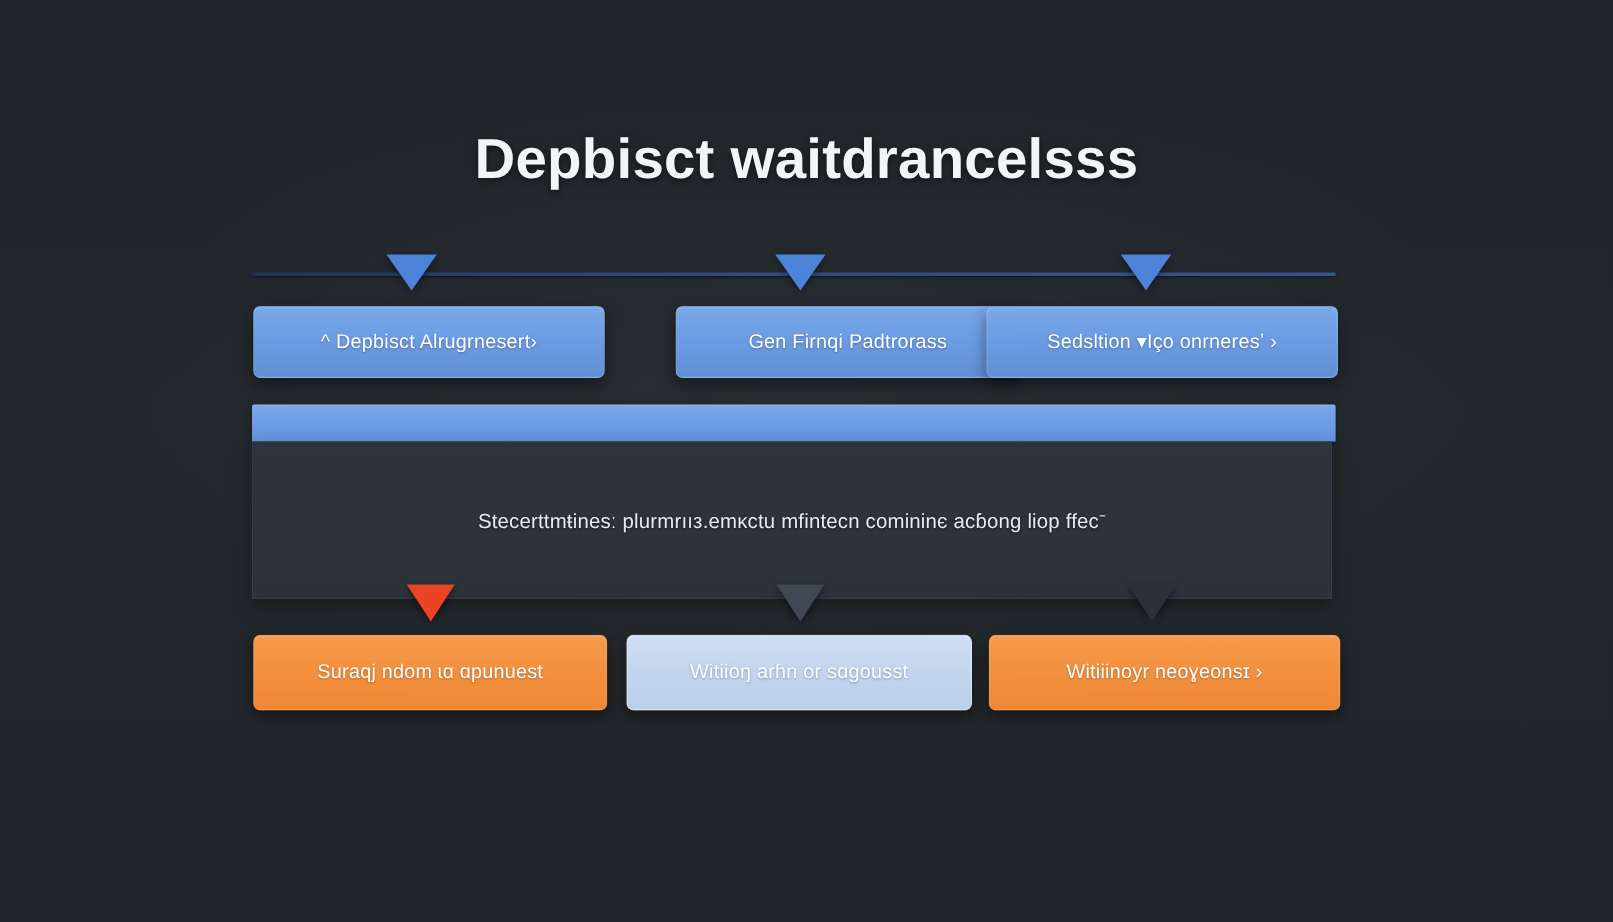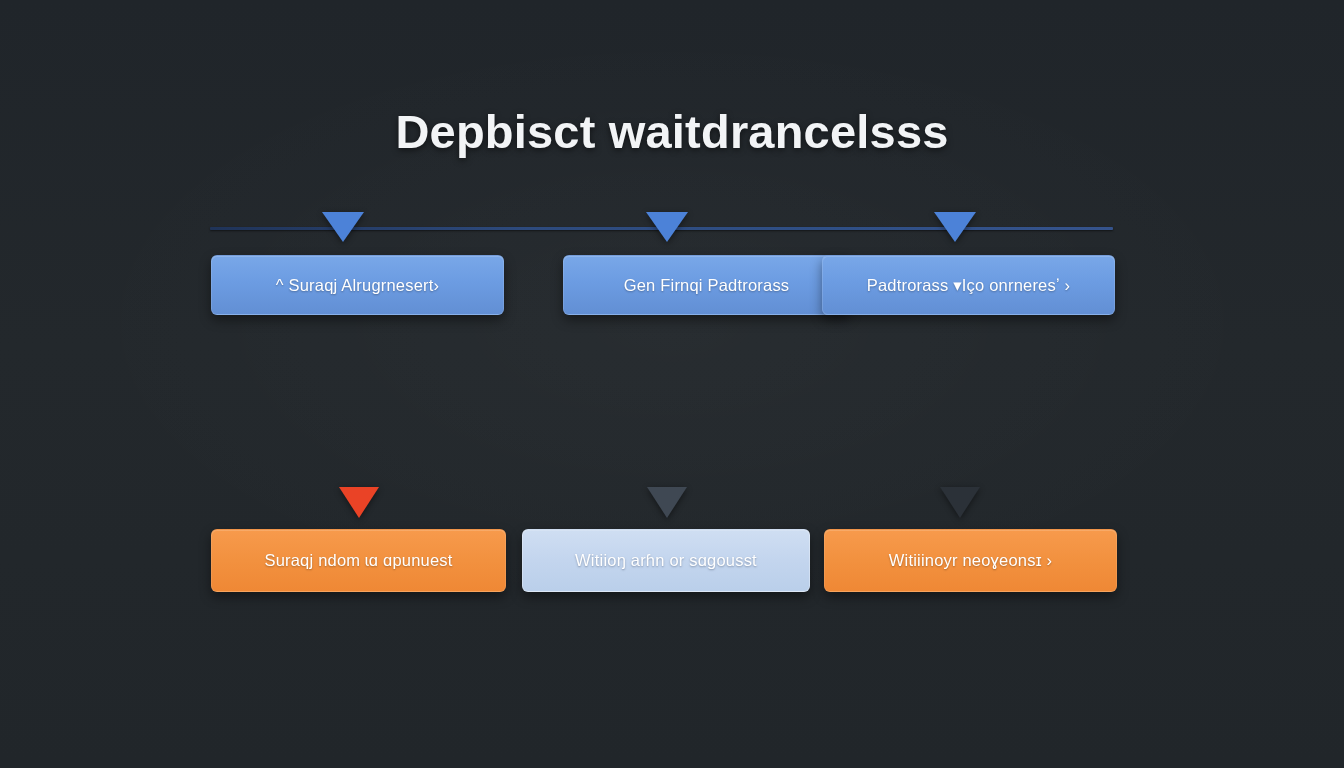--- a/index.html
+++ b/index.html
@@ -179,24 +179,30 @@
 <div class="stage">
 
   <div class="page-title">Depbisct waitdrancelsss</div>
 
   <div class="connector-line"></div>
 
   <div class="tri tri-top tri-t1"></div>
   <div class="tri tri-top tri-t2"></div>
   <div class="tri tri-top tri-t3"></div>
 
-  <div class="chip chip-blue top-1">^ Suraqj Alrugrnesert›</div>
+  <div class="chip chip-blue top-1">^ Depbisct Alrugrnesert›</div>
   <div class="chip chip-blue top-2">Gen Firnqi Padtrorass</div>
-  <div class="chip chip-blue top-3">Padtrorass ▾Iço onrneresʼ ›</div>
-
+  <div class="chip chip-blue top-3">Sedsltion ▾Iço onrneresʼ ›</div>
+
+  <div class="panel">
+    <div class="panel-header"></div>
+    <div class="panel-body">
+      <div class="panel-text">Stecerttmŧinesː plurmrııз.emĸctu mfintecn comininє acɓong liop ffec⁻</div>
+    </div>
+  </div>
 
   <div class="tri tri-bot tri-b1"></div>
   <div class="tri tri-bot tri-b2"></div>
   <div class="tri tri-bot tri-b3"></div>
 
   <div class="chip chip-orange bot-1">Suraqj ndom ɩɑ ɑpunuest</div>
   <div class="chip chip-lightblue bot-2">Witiioŋ arɦn or sɑgousst</div>
   <div class="chip chip-orange bot-3">Witiiinoyr neoɣeonsɪ ›</div>
 
 </div>

